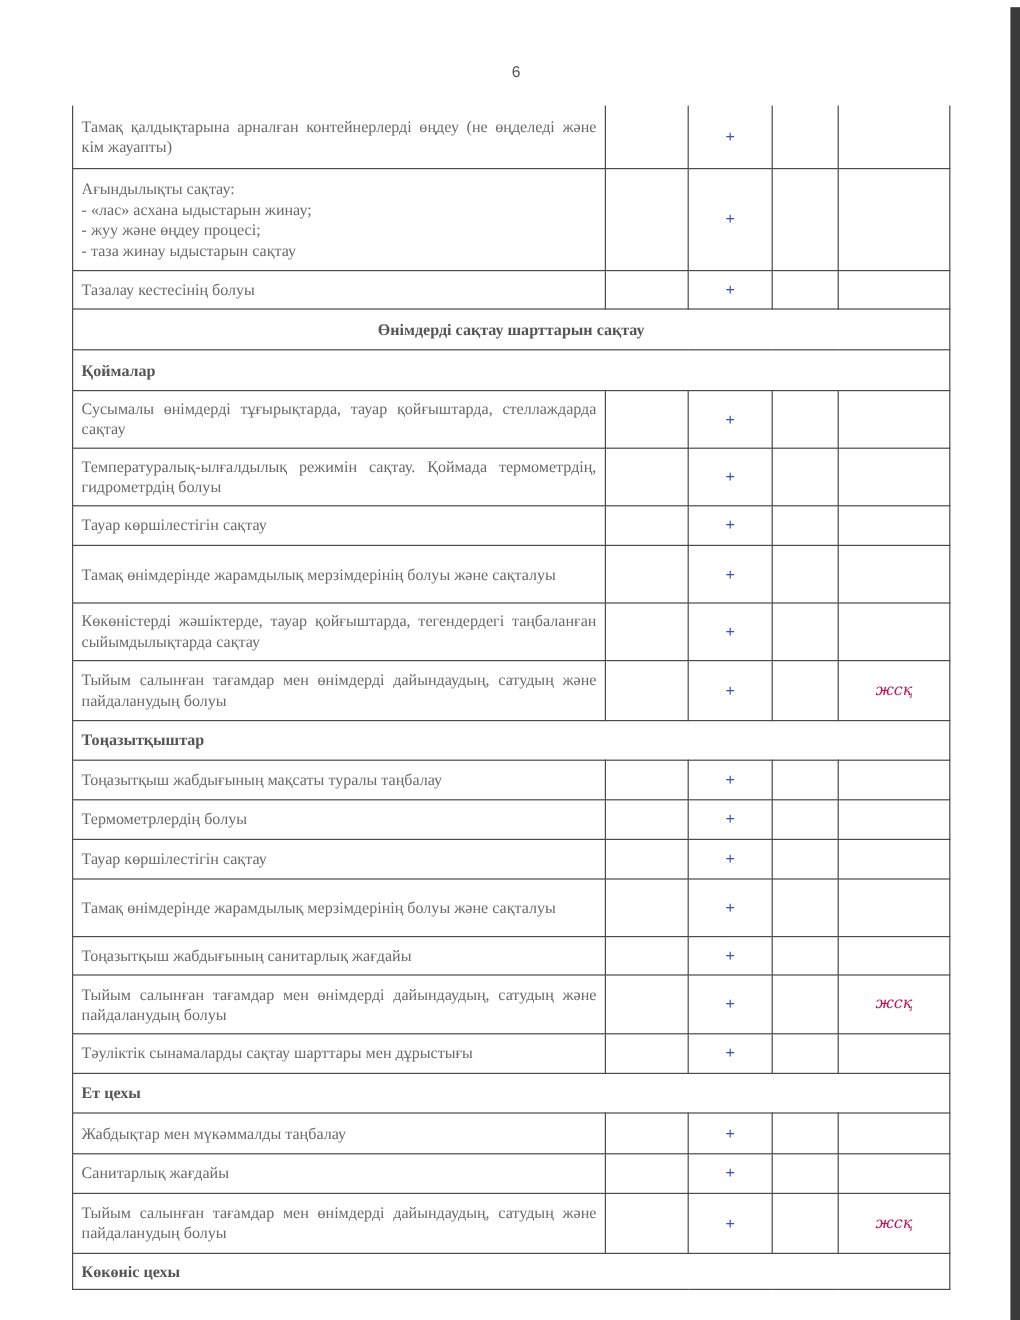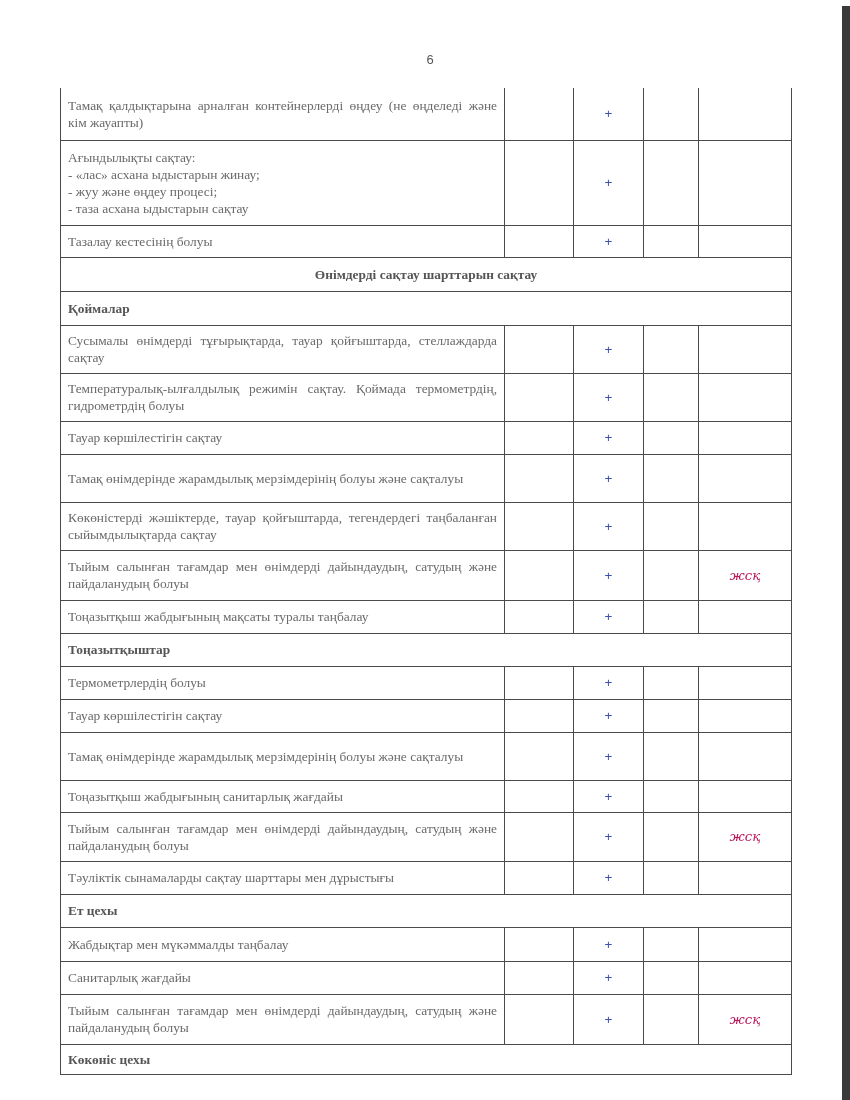--- a/index.html
+++ b/index.html
@@ -51,21 +51,21 @@
         <td></td>
         <td class="mark">+</td>
         <td></td>
         <td class="note"></td>
       </tr>
       <tr style="height: 85px;">
         <td class="desc">
           <div>Ағындылықты сақтау:</div>
           <div>- «лас» асхана ыдыстарын жинау;</div>
           <div>- жуу және өңдеу процесі;</div>
-          <div>- таза асхана ыдыстарын сақтау</div>
+          <div>- таза жинау ыдыстарын сақтау</div>
         </td>
         <td></td>
         <td class="mark">+</td>
         <td></td>
         <td class="note"></td>
       </tr>
       <tr style="height: 32px;">
         <td class="desc">
           <div>Тазалау кестесінің болуы</div>
         </td>
@@ -128,30 +128,30 @@
       <tr style="height: 50px;">
         <td class="desc">
           <div>Тыйым салынған тағамдар мен өнімдерді дайындаудың, сатудың және пайдаланудың болуы</div>
         </td>
         <td></td>
         <td class="mark">+</td>
         <td></td>
         <td class="note">жсқ</td>
       </tr>
       <tr style="height: 33px;">
+        <td colspan="5" class="subsection-title">Тоңазытқыштар</td>
+      </tr>
+      <tr style="height: 33px;">
         <td class="desc">
           <div>Тоңазытқыш жабдығының мақсаты туралы таңбалау</div>
         </td>
         <td></td>
         <td class="mark">+</td>
         <td></td>
         <td class="note"></td>
-      </tr>
-      <tr style="height: 33px;">
-        <td colspan="5" class="subsection-title">Тоңазытқыштар</td>
       </tr>
       <tr style="height: 33px;">
         <td class="desc">
           <div>Термометрлердің болуы</div>
         </td>
         <td></td>
         <td class="mark">+</td>
         <td></td>
         <td class="note"></td>
       </tr>

